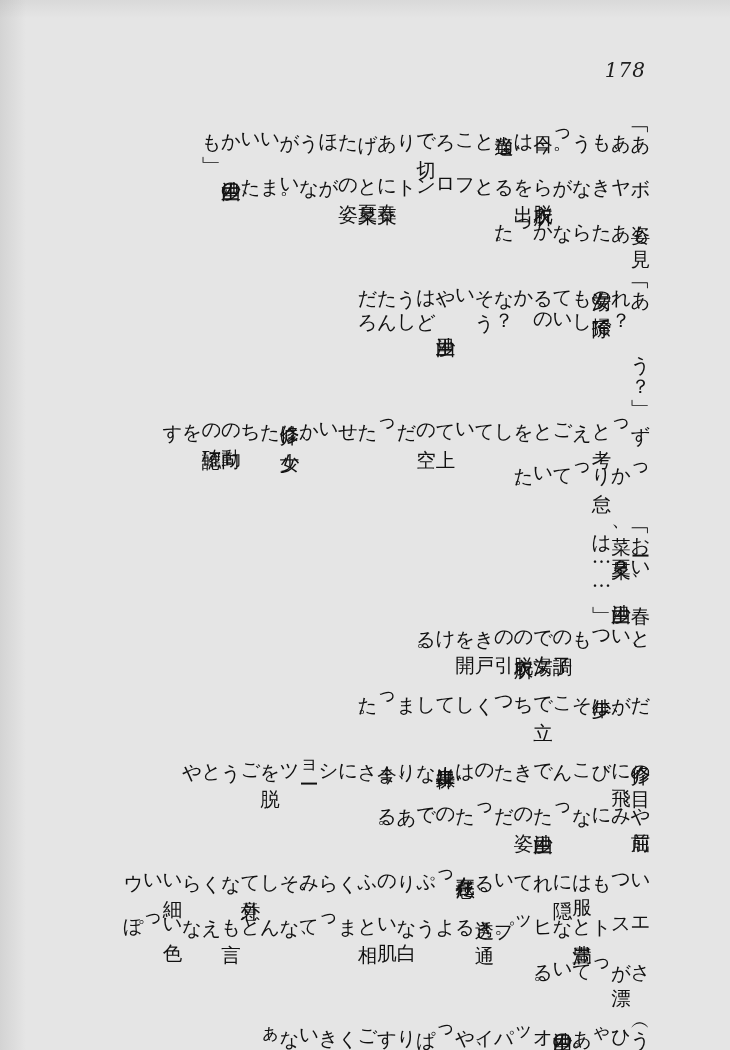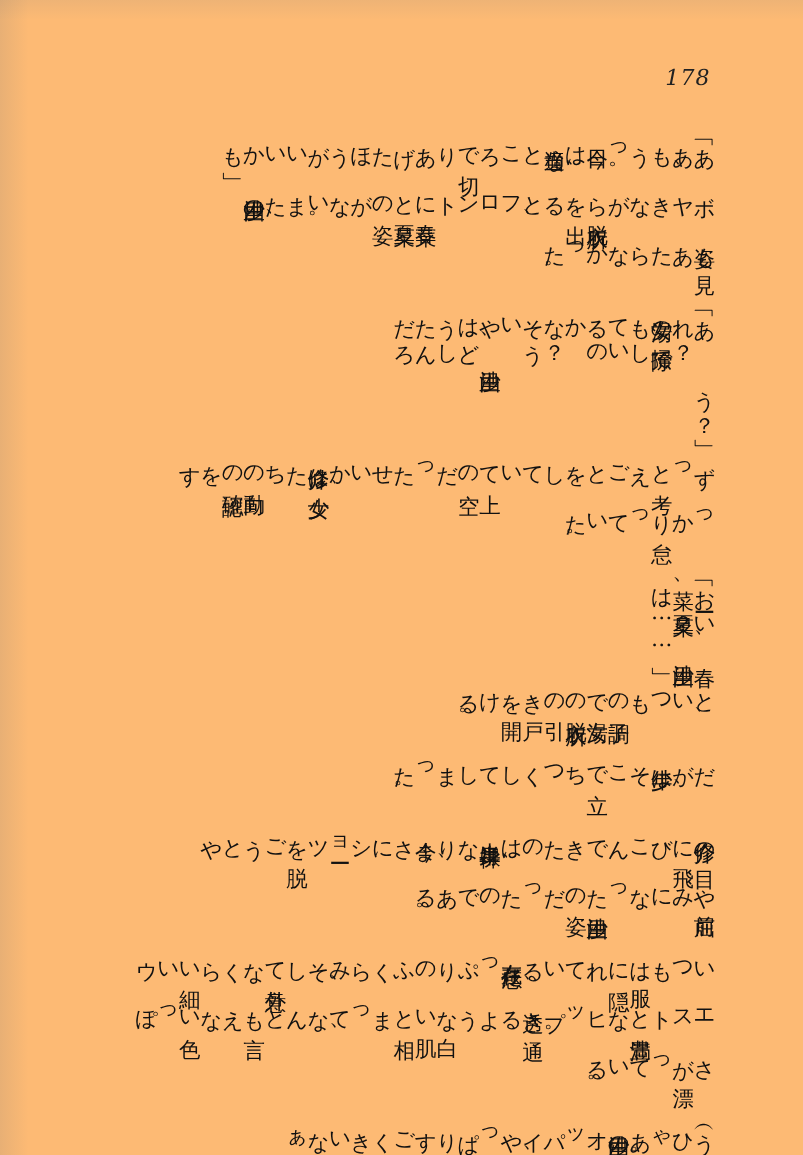--- a/index.html
+++ b/index.html
@@ -12,21 +12,21 @@
     height: 1050px;
     overflow: hidden;
     font-family: "DejaVu Serif", "Liberation Serif", serif;
     color: #1a1a1a;
     position: relative;
   }
 
   .page {
     position: absolute;
     inset: 0;
-    background: #fdba74;
+    background: #e5e5e5;
   }
 
   
   .gutter-shade {
     position: absolute;
     left: 0;
     top: 0;
     width: 26px;
     height: 100%;
     background: linear-gradient(to right, rgba(120,120,120,0.16), rgba(255,255,255,0));

